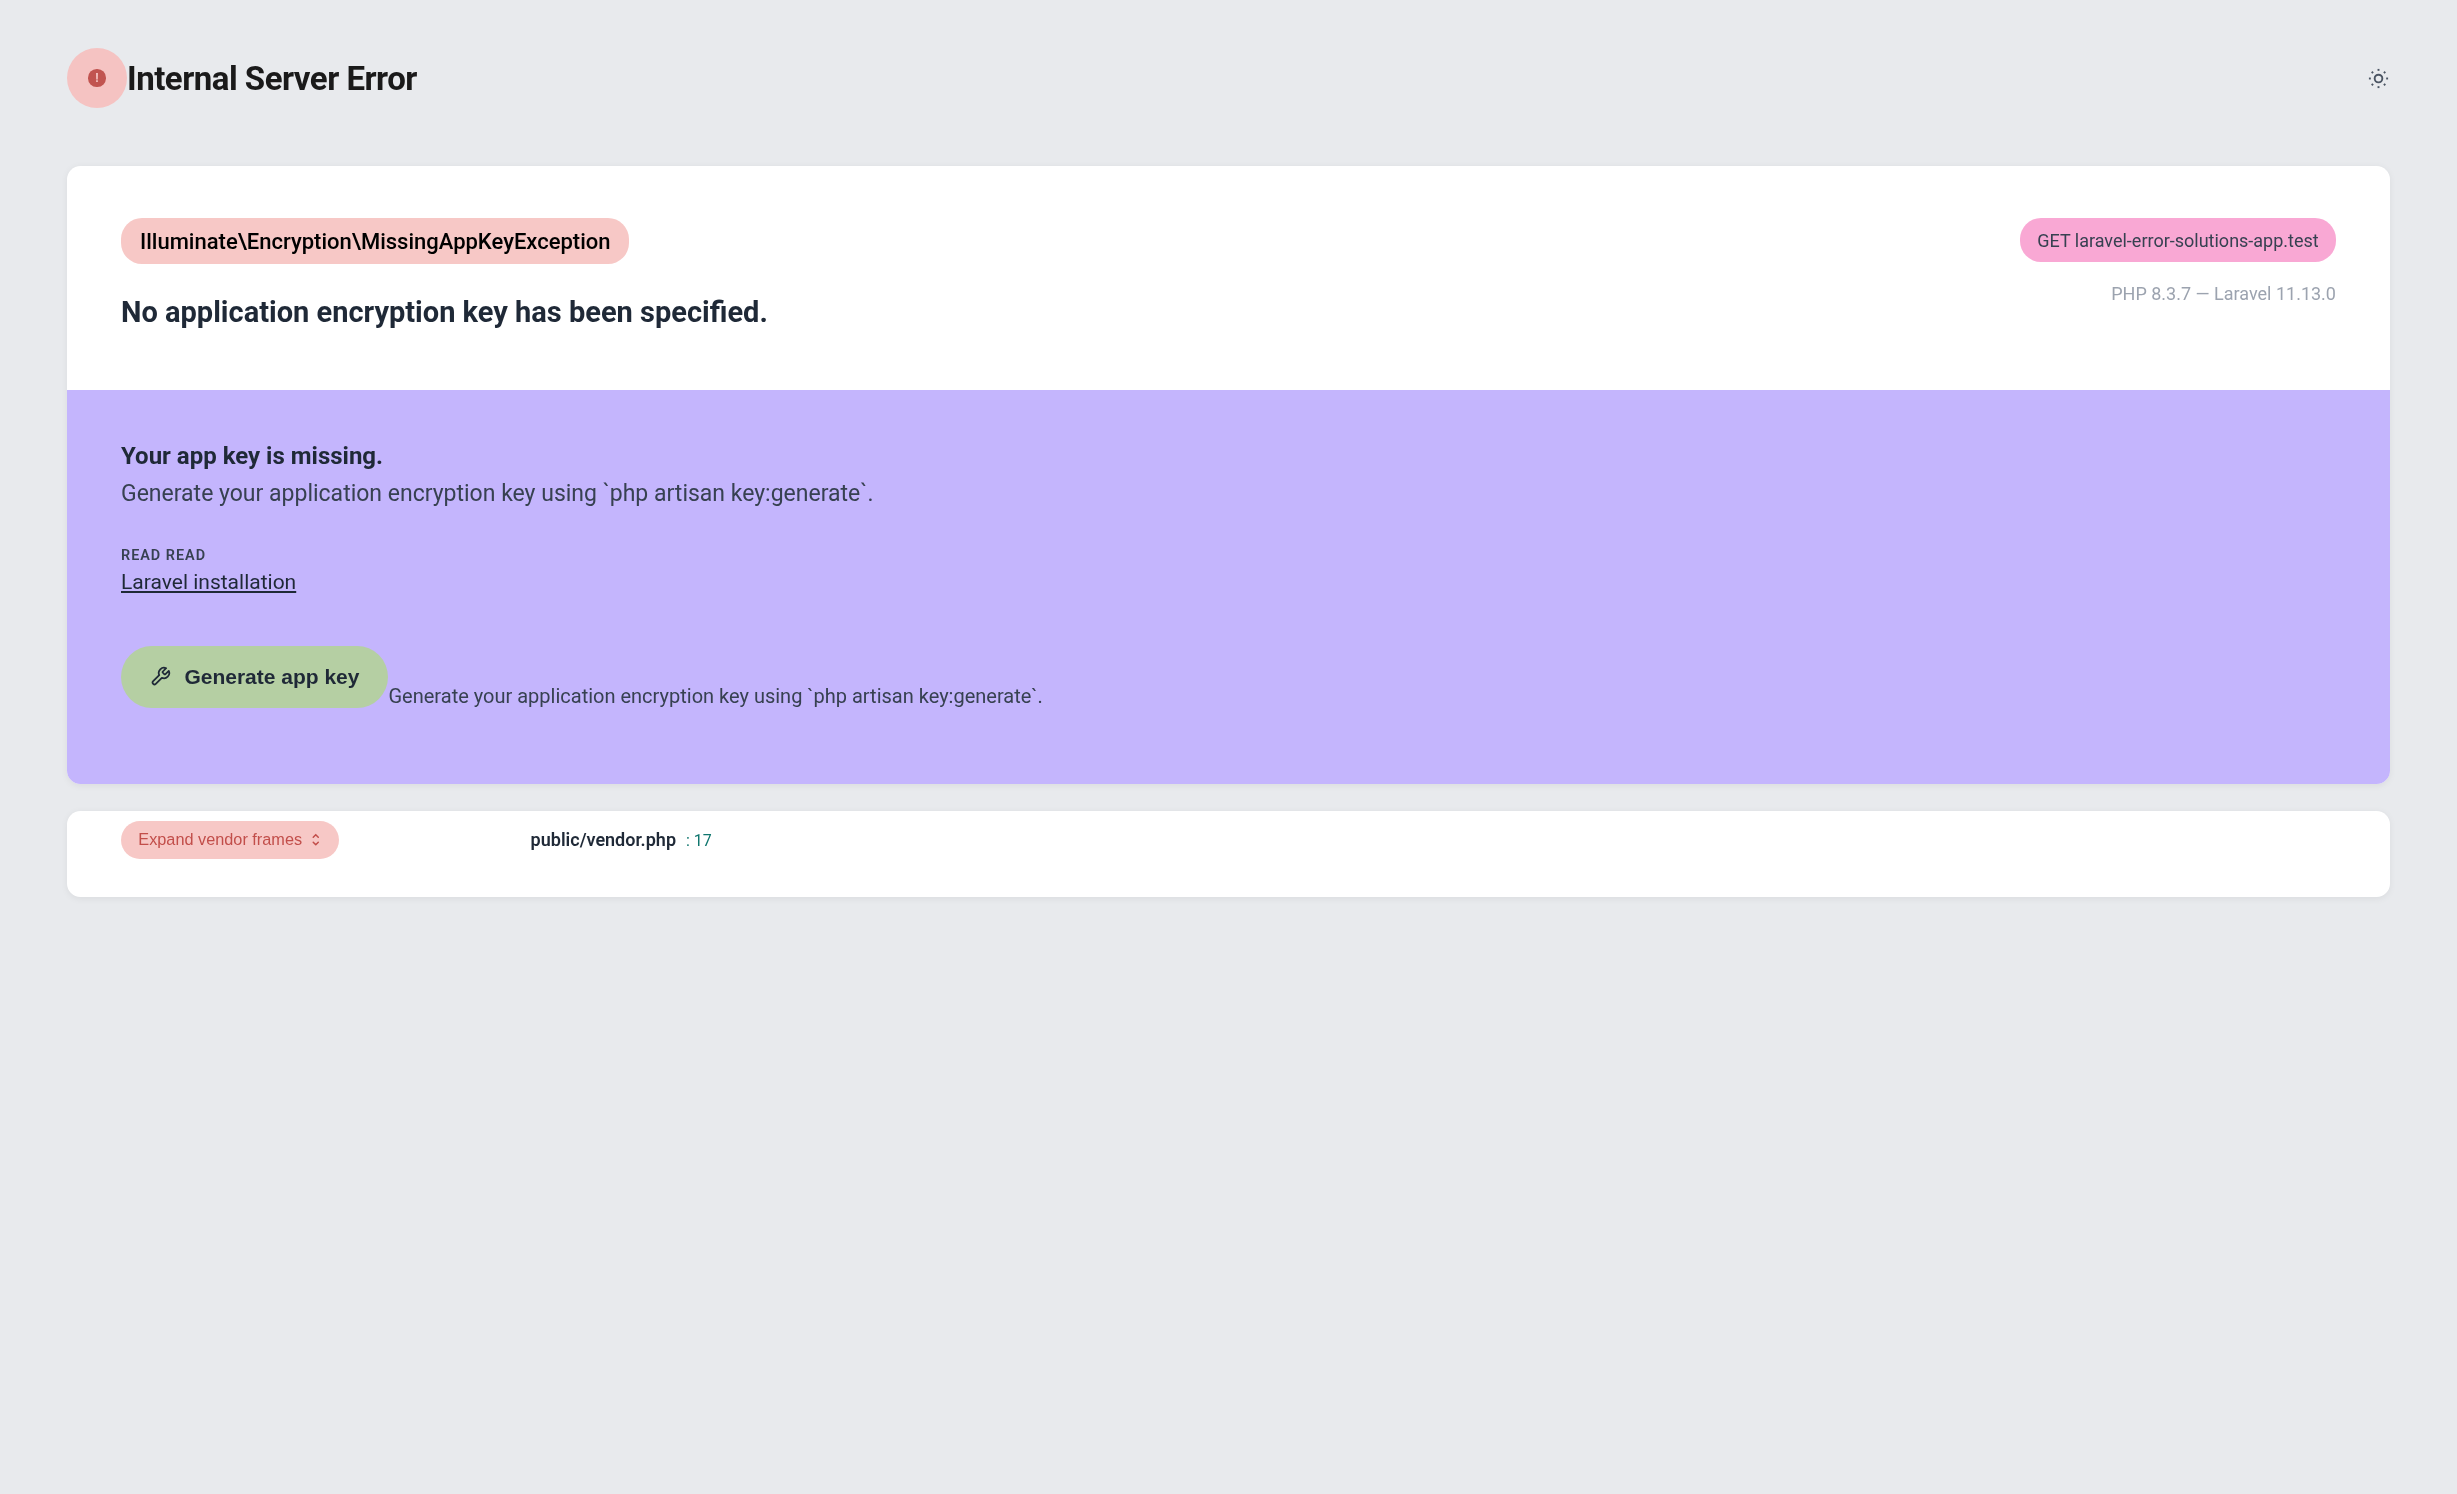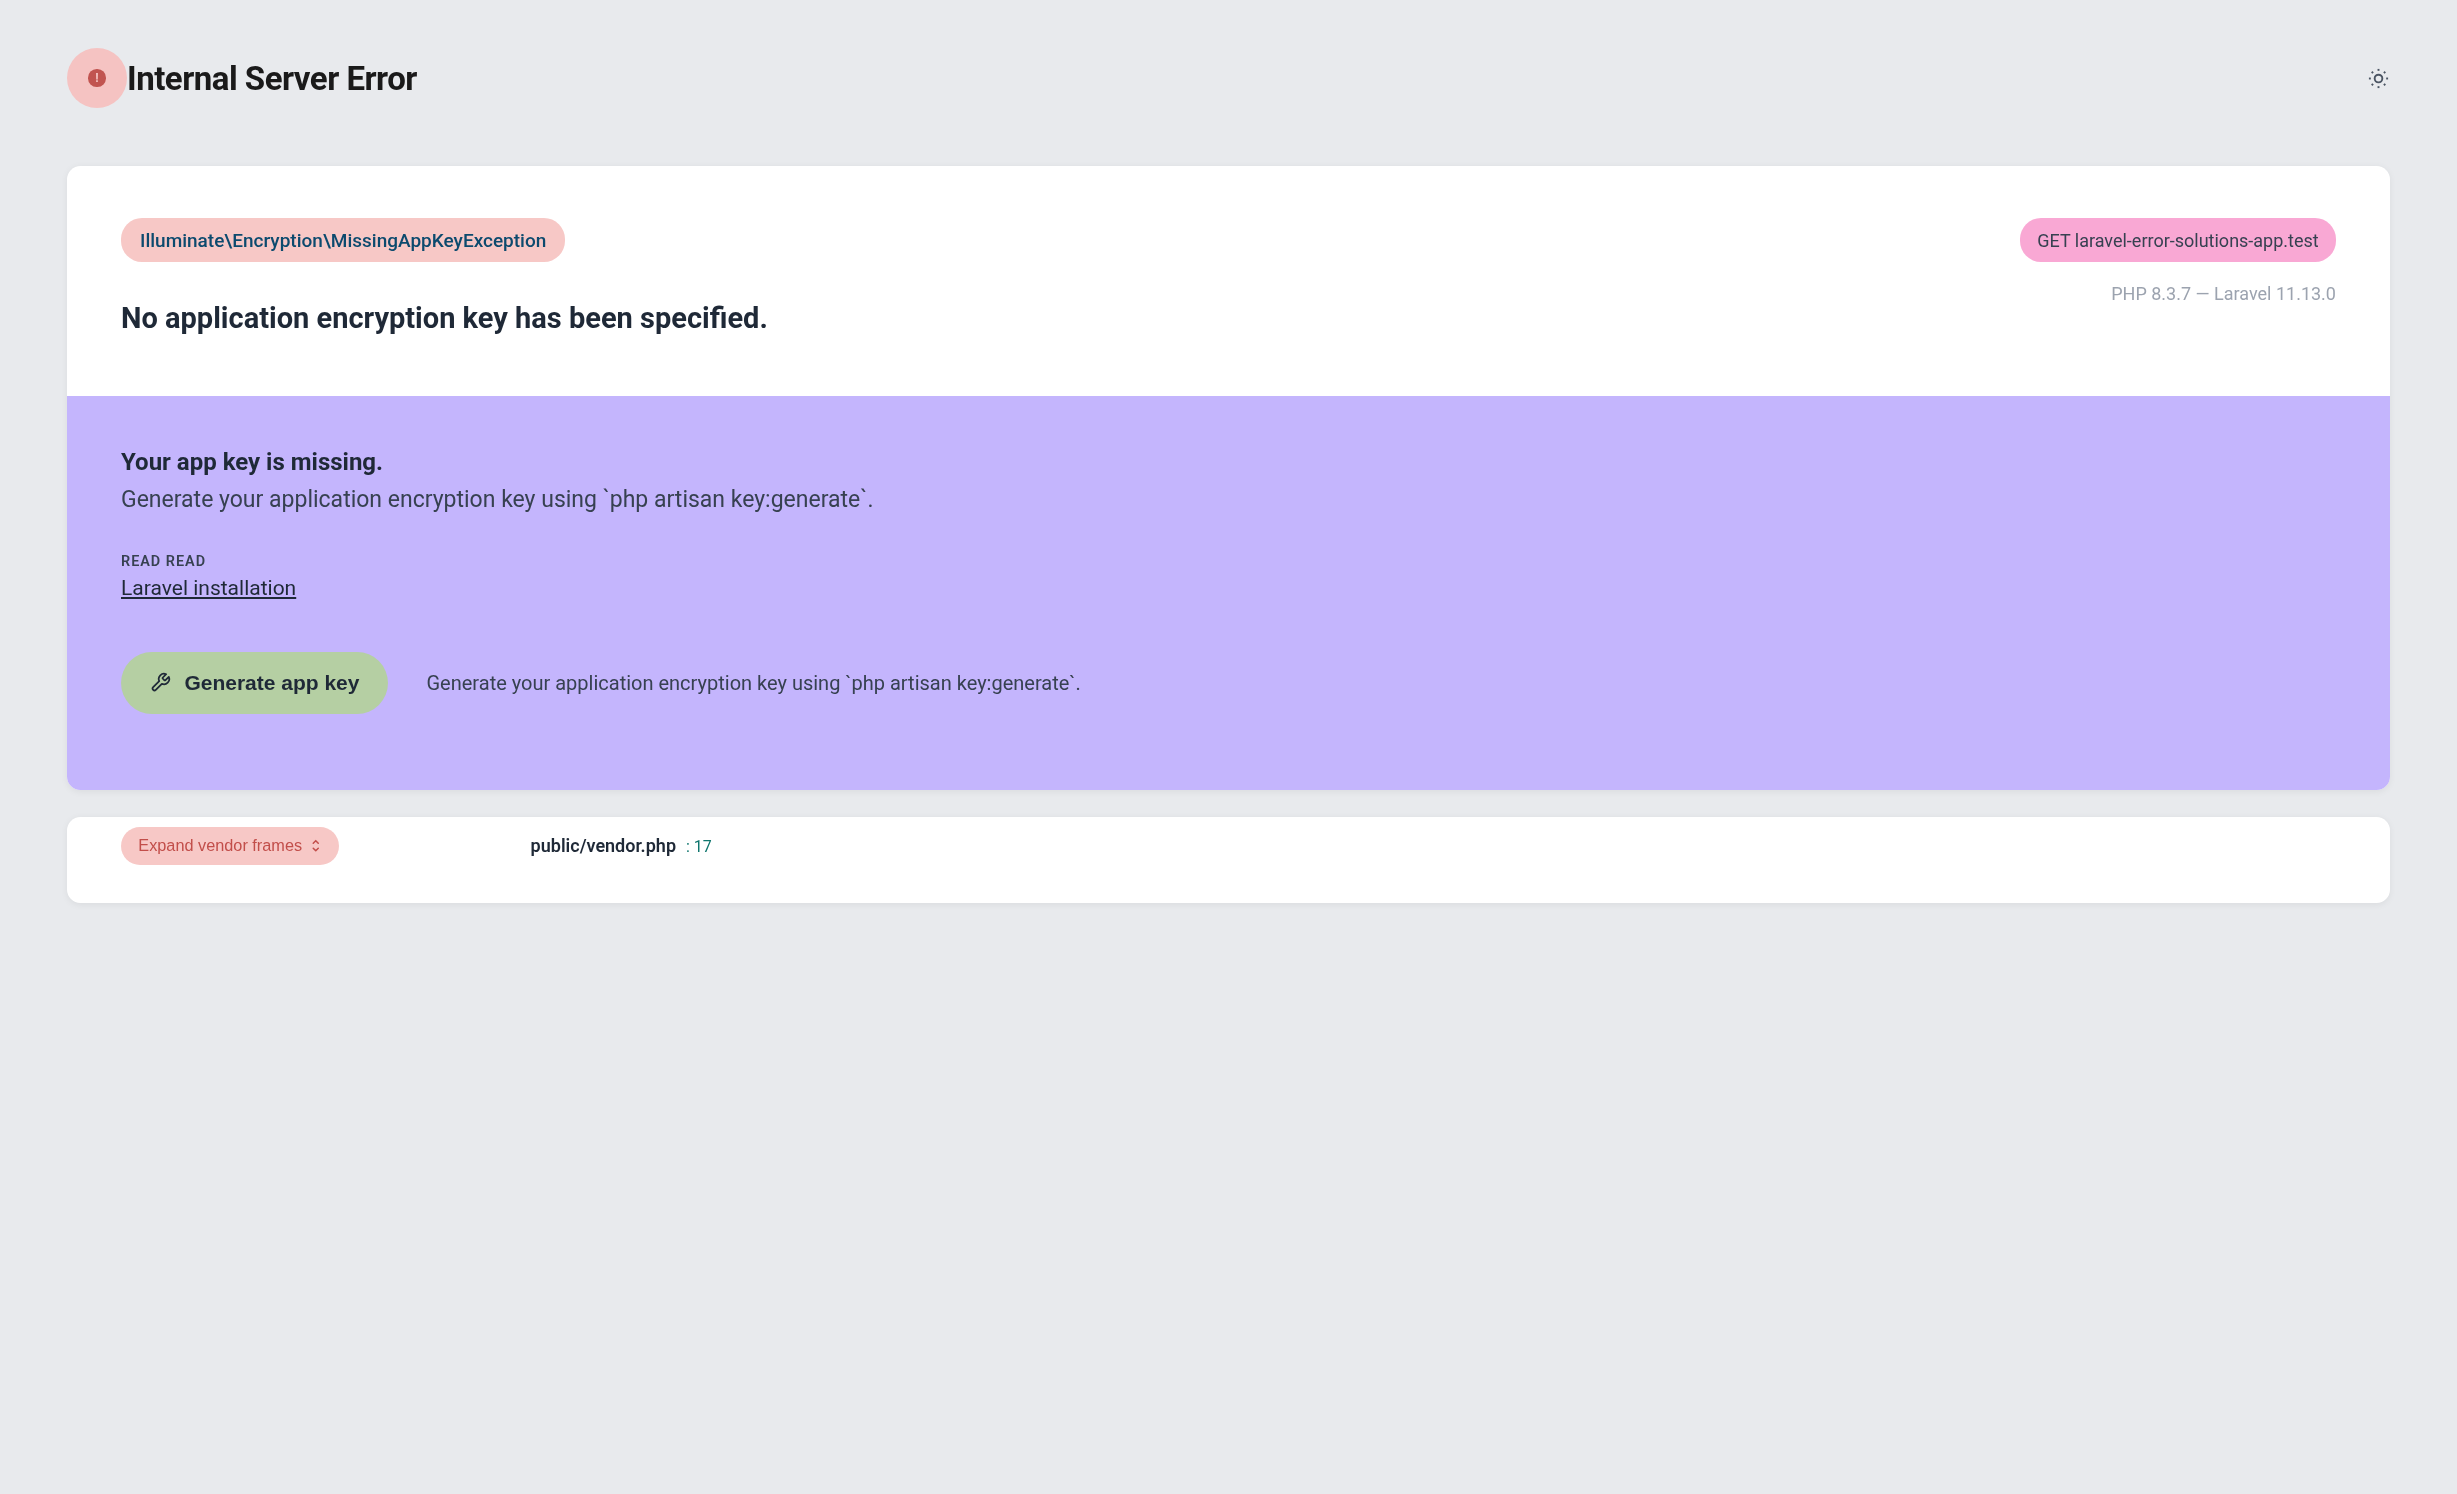--- a/index.html
+++ b/index.html
@@ -76,26 +76,26 @@
       display: flex;
       justify-content: space-between;
       align-items: flex-start;
     }
     .card-top-left {
       flex: 1;
     }
     .exception-badge {
       display: inline-block;
       background-color: #f7c8c6;
-      color: #0c4a6e;
+      color: #000000;
       padding: 10.6px 19px;
       border-radius: 21px;
-      font-size: 19px;
+      font-size: 22px;
       font-weight: 500;
-      margin-bottom: 39px;
+      margin-bottom: 31px;
     }
     .error-message {
       font-size: 29px;
       font-weight: 700;
       color: #1f2937;
     }
     .card-top-right {
       display: flex;
       flex-direction: column;
       align-items: flex-end;
@@ -138,22 +138,21 @@
     }
     .read-more-link {
       font-size: 21px;
       color: #1f2937;
       text-decoration: underline;
       margin-bottom: 52px;
       display: inline-block;
     }
     .solution-action-row {
       display: flex;
-      align-items: center;
-      gap: 38px;
+      align-items: flex-end;
     }
     .generate-button {
       background-color: #b5cfa3;
       color: #1f2937;
       border: none;
       padding: 19px 29px;
       border-radius: 31px;
       font-size: 21px;
       font-weight: 600;
       cursor: pointer;

